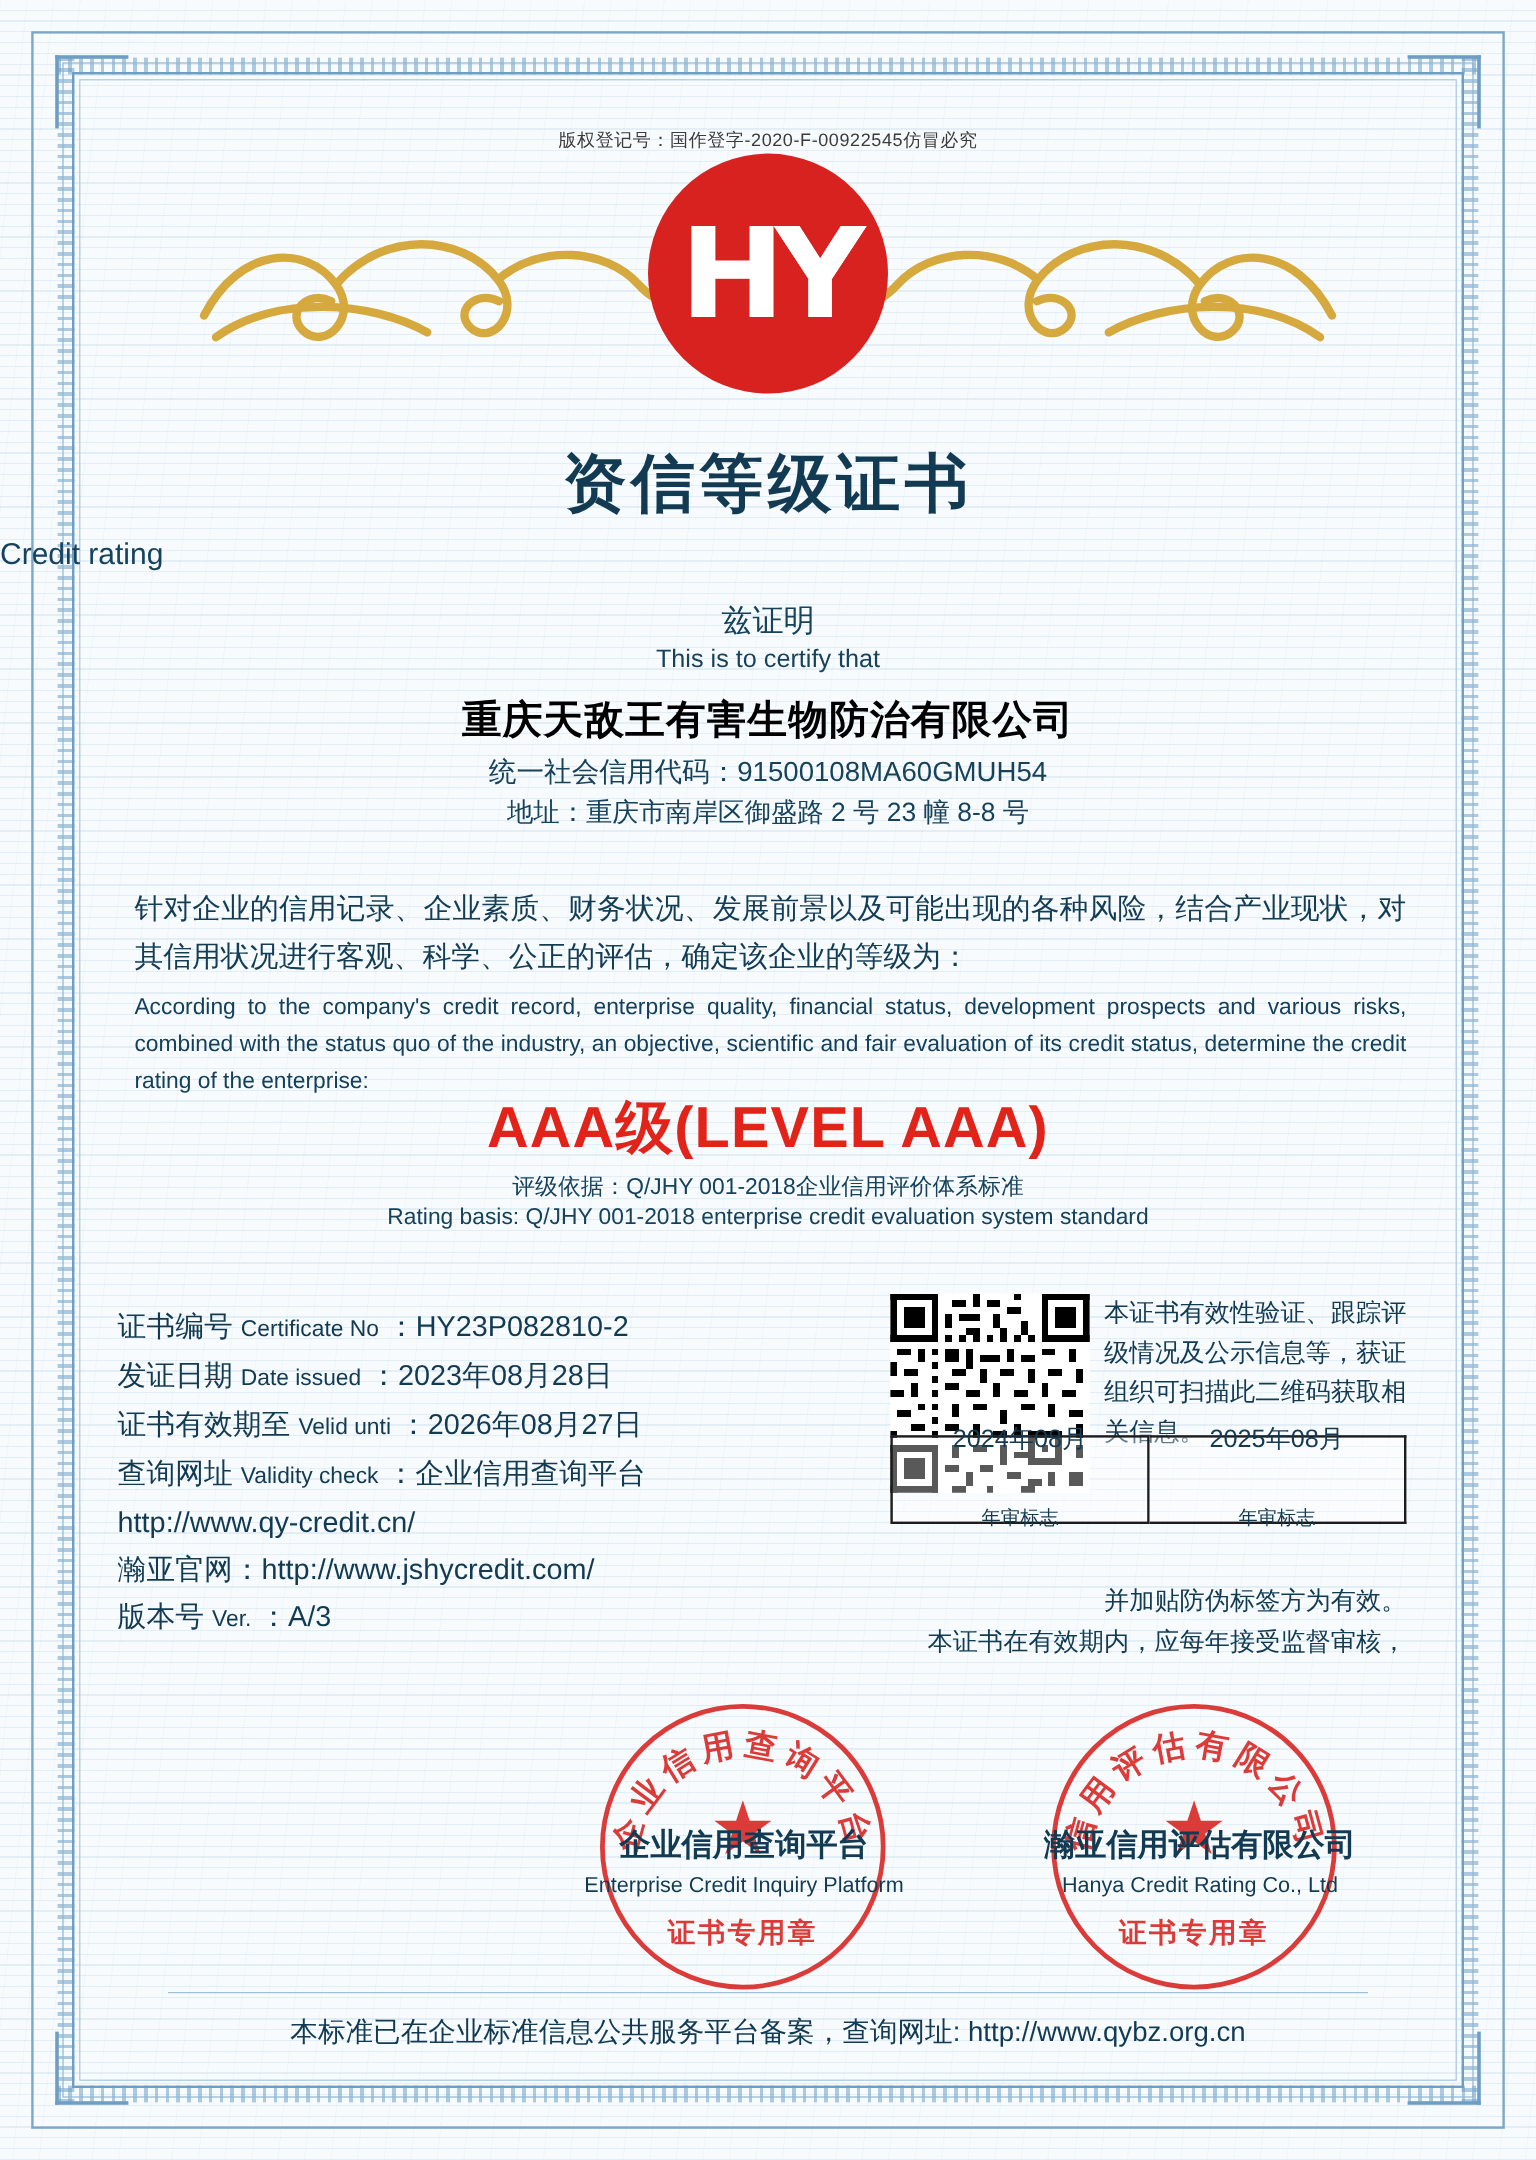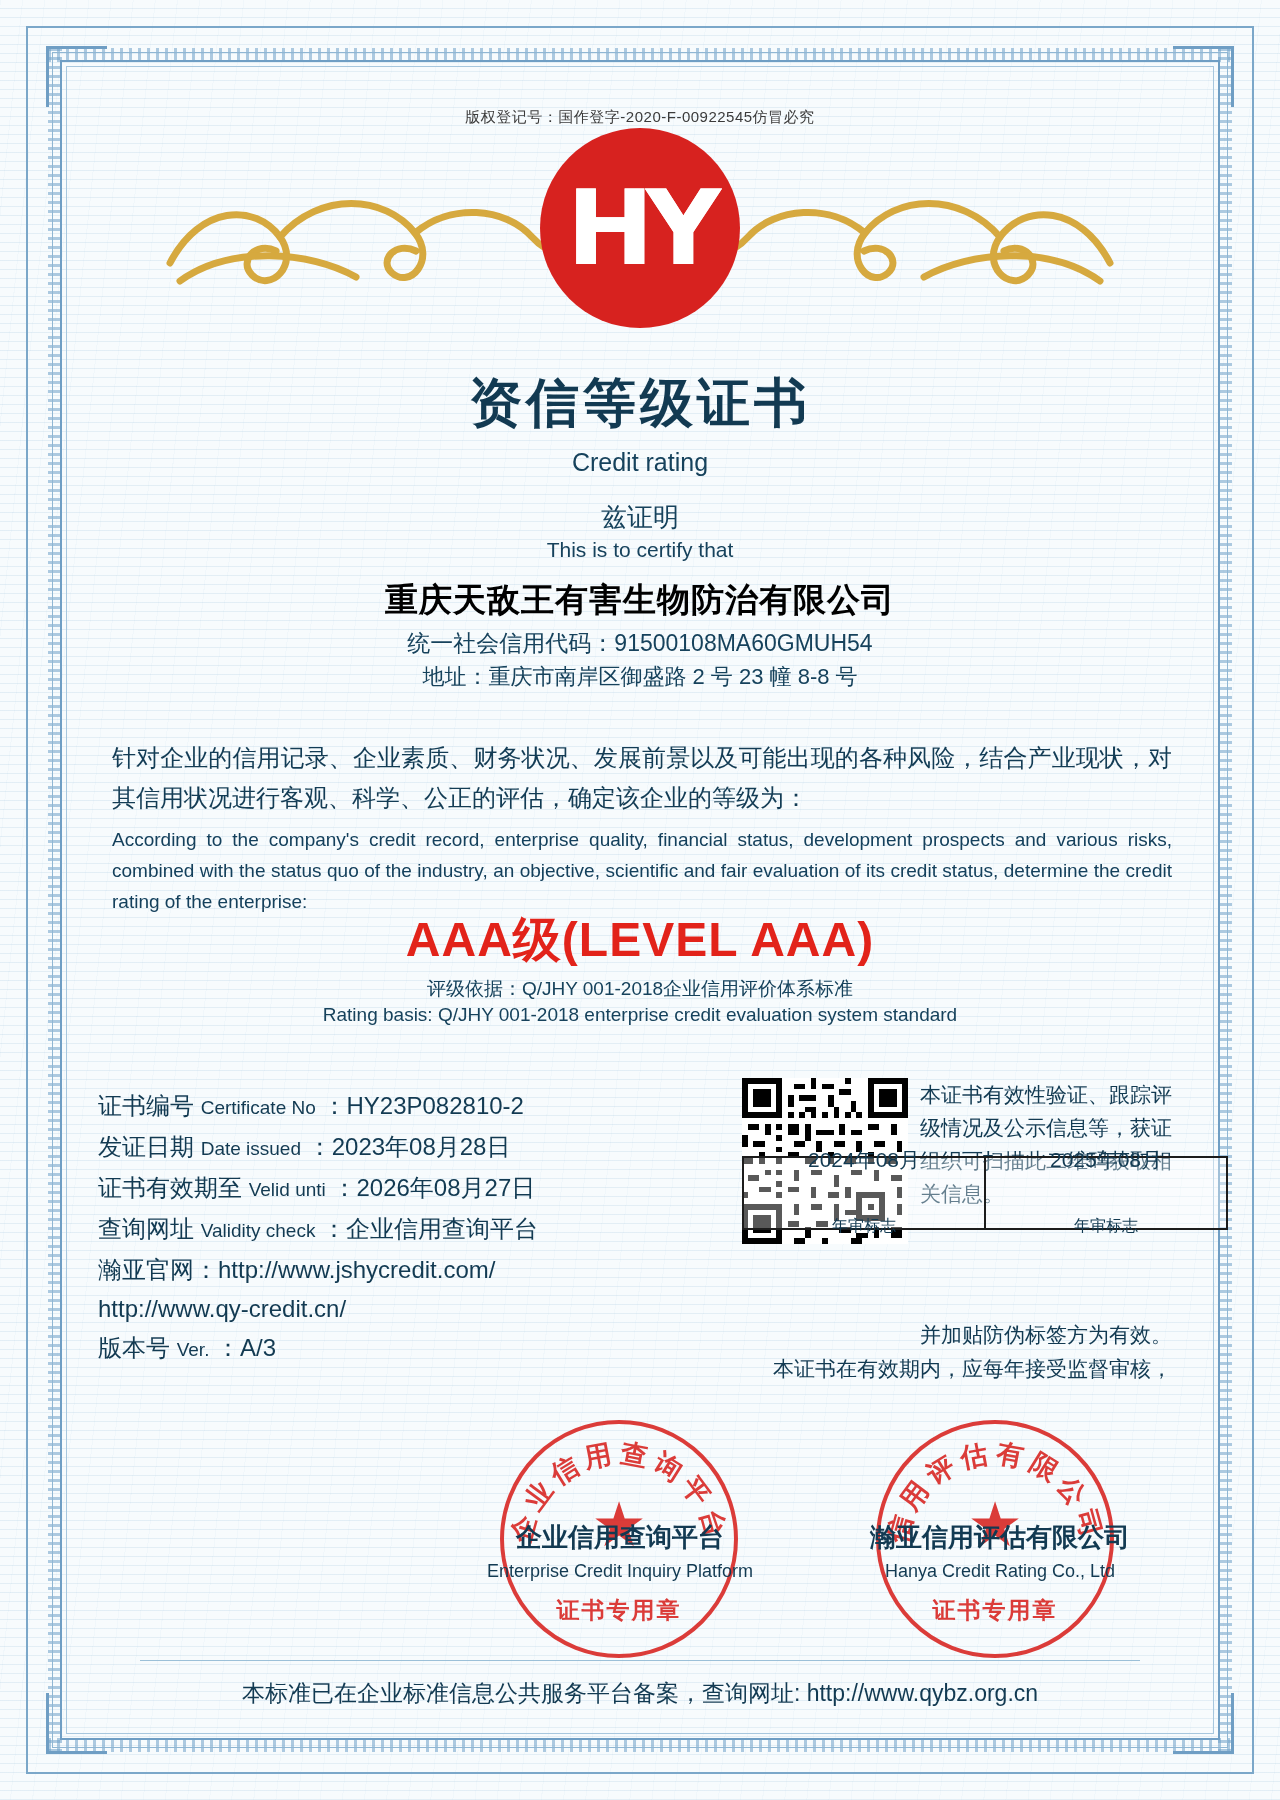--- a/index.html
+++ b/index.html
@@ -98,21 +98,21 @@
     font-family:"DejaVu Sans", sans-serif;
     letter-spacing:-8px;line-height:1;
     text-shadow:0 0 0 #fff;
   }
 
   .title-cn{
     position:absolute;top:368px;left:0;width:1280px;text-align:center;
     font-size:53px;font-weight:bold;color:#123a52;letter-spacing:4px;
   }
   .title-en{
-    position:absolute;top:448px;left:0;width:1280px;text-align:center;
+    position:absolute;top:448px;left:0;width:1280px;text-align:left;
     font-size:25px;color:#16425c;
   }
   .certify-cn{
     position:absolute;top:500px;left:0;width:1280px;text-align:center;
     font-size:26px;color:#16425c;
   }
   .certify-en{
     position:absolute;top:538px;left:0;width:1280px;text-align:center;
     font-size:21px;color:#16425c;
   }
@@ -161,21 +161,21 @@
   .details .lbl-en{font-size:19px;}
 
   
   .qr-wrap{position:absolute;left:742px;top:1078px;width:166px;height:166px;background:#fff;}
   .qr{width:166px;height:166px;display:block;}
   .qr-note{
     position:absolute;left:920px;top:1078px;width:252px;
     font-size:21px;line-height:33px;color:#123a52;
   }
   .stamp-boxes{
-    position:absolute;left:742px;top:1156px;width:486px;height:74px;
+    position:absolute;left:742px;top:1196px;width:430px;height:74px;
     display:flex;
     text-align:right;
   }
   .stamp-box{
     flex:1;border:2px solid #1c1c1c;display:flex;flex-direction:column;
     align-items:center;justify-content:center;color:#123a52;background:rgba(255,255,255,.35);
   }
   .stamp-box + .stamp-box{border-left:none;}
   .stamp-box .d1{font-size:21px;line-height:26px;}
   .stamp-box .d2{font-size:16px;line-height:26px;margin-top:40px;}
@@ -291,24 +291,24 @@
         <span>证书有效期至</span>
         <span class="lbl-en">Velid unti</span>
         <span>：2026年08月27日</span>
       </div>
       <div class="row">
         <span>查询网址</span>
         <span class="lbl-en">Validity check</span>
         <span>：企业信用查询平台</span>
       </div>
       <div class="row">
+        <span>http://www.qy-credit.cn/</span>
+      </div>
+      <div class="row">
         <span>瀚亚官网：http://www.jshycredit.com/</span>
-      </div>
-      <div class="row">
-        <span>http://www.qy-credit.cn/</span>
       </div>
       <div class="row">
         <span>版本号</span>
         <span class="lbl-en">Ver.</span>
         <span>：A/3</span>
       </div>
     </div>
 
     <div class="qr-wrap">
       <svg class="qr" viewBox="0 0 29 29" shape-rendering="crispEdges">

